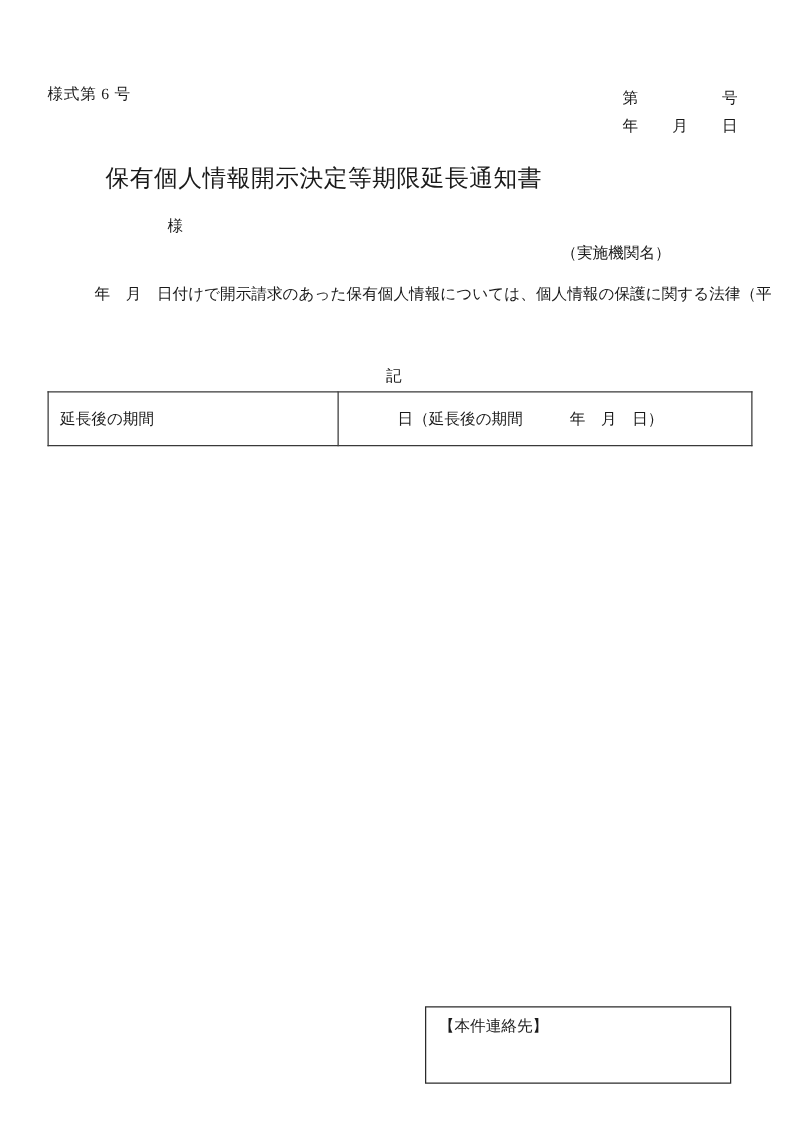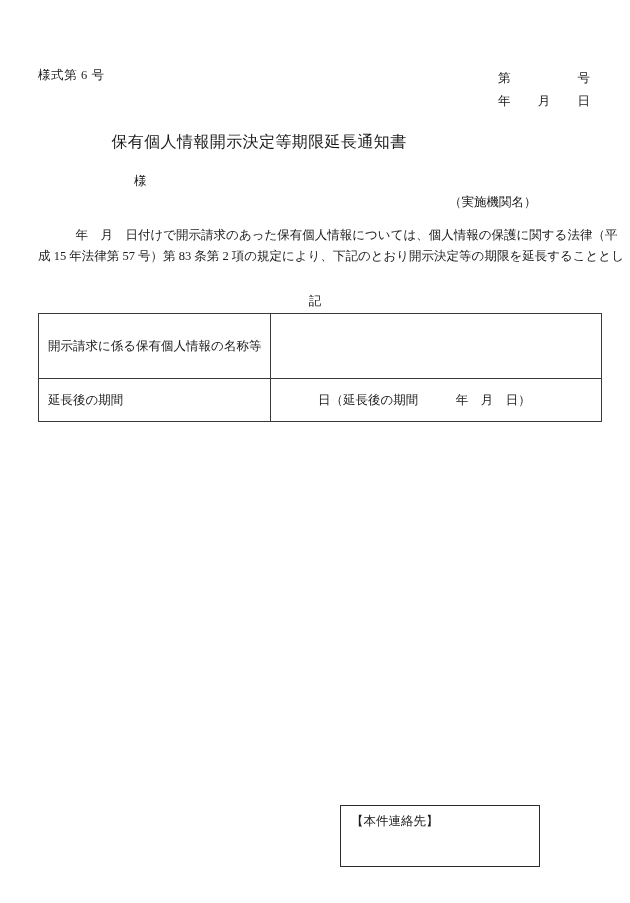--- a/index.html
+++ b/index.html
@@ -51,21 +51,21 @@
     display: flex;
     justify-content: space-between;
   }
 
   
   #doc-title {
     left: 0;
     top: 134px;
     width: 518px;
     text-align: center;
-    font-size: 16px;
+    font-size: 19px;
     letter-spacing: 0.4px;
   }
 
   
   #addressee-honorific {
     left: 134px;
     top: 175px;
     font-size: 12.5px;
   }
   #issuer-name {
@@ -124,21 +124,21 @@
     display: block;
     padding-left: 47px;
     white-space: pre;
   }
 
   
   #contact-box {
     position: absolute;
     left: 340px;
     top: 805px;
-    width: 200px;
+    width: 245px;
     height: 62px;
     border: 1px solid #2b2b2b;
     box-sizing: border-box;
     padding: 6px 0 0 10px;
     font-size: 12.5px;
     line-height: 19px;
   }
   #contact-box .contact-line { display: block; white-space: pre; }
   #contact-box .contact-indent { padding-left: 9px; }
 </style>
@@ -161,33 +161,26 @@
   </div>
 
   <div class="abs" id="doc-title">保有個人情報開示決定等期限延長通知書</div>
 
   <div class="abs" id="addressee-honorific">様</div>
 
   <div class="abs" id="issuer-name">（実施機関名）</div>
 
   <div id="body-paragraph">
     <span class="body-line">　　　年　月　日付けで開示請求のあった保有個人情報については、個人情報の保護に関する法律（平</span>
-    <span class="body-line">成 15 年法律第 57 号）第 83 条第 2 項の規定により、下記のとおり開示決定等の期限を延長することとし</span>
   </div>
 
   <div class="abs" id="ki-marker">記</div>
 
   <table id="main-table">
     <tbody>
-      <tr class="row-name">
-        <td class="label-cell">開示請求に係る保有個人情報の名称等</td>
-        <td class="value-cell">
-          <span class="value-inline"></span>
-        </td>
-      </tr>
       <tr class="row-period">
         <td class="label-cell">延長後の期間</td>
         <td class="value-cell">
           <span class="value-inline">日（延長後の期間　　　年　月　日）</span>
         </td>
       </tr>
     </tbody>
   </table>
 
   <div id="contact-box">

